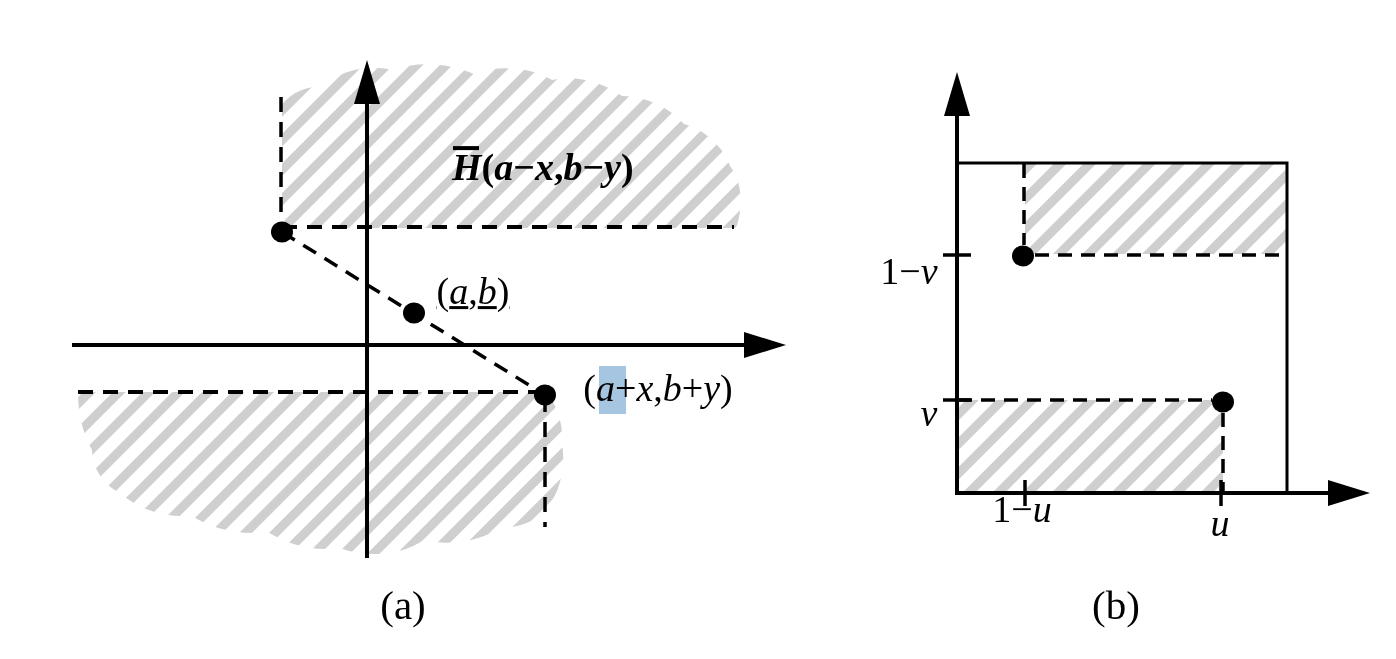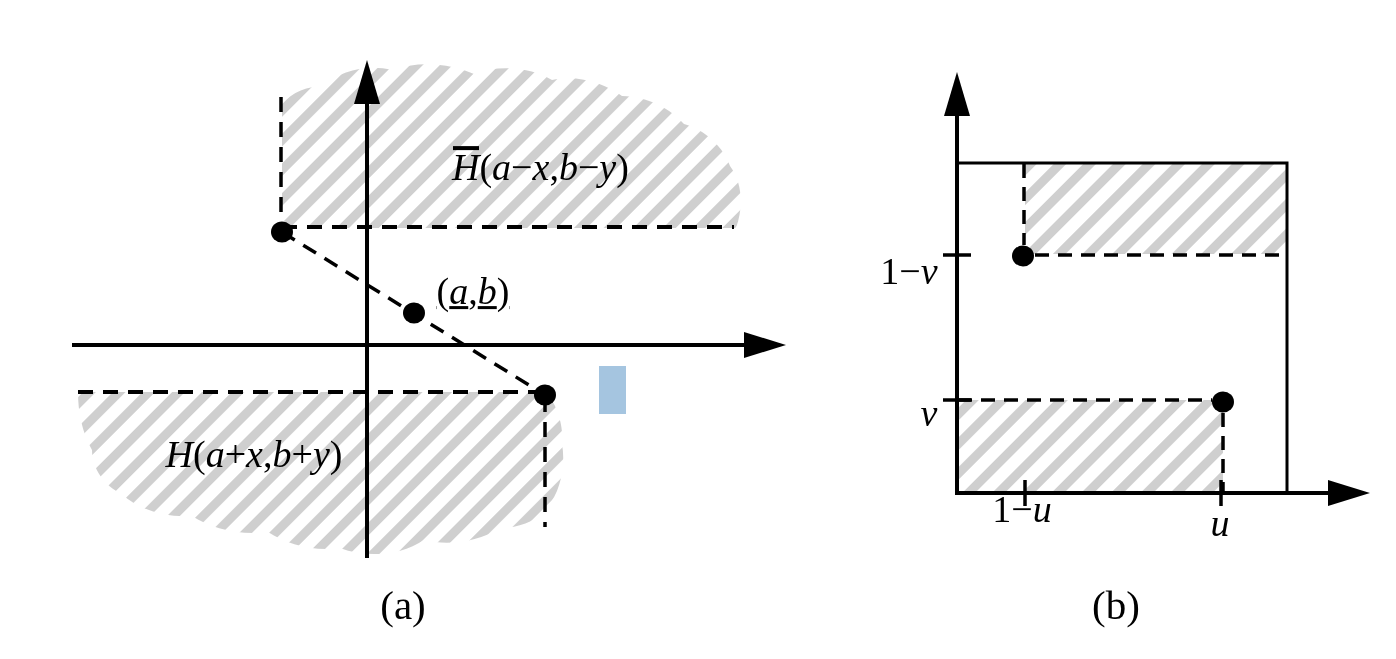--- a/index.html
+++ b/index.html
@@ -7,21 +7,21 @@
     position:relative; width:1396px; height:659px;
     background:#ffffff; overflow:hidden;
     font-family:"Liberation Serif","DejaVu Serif",serif;
   }
   #draw { position:absolute; left:0; top:0; }
   .lbl {
     position:absolute; font-size:38px; line-height:1.1; color:#000;
     transform:translate(-50%,-50%); white-space:nowrap;
   }
   .lbl i { font-style:italic; }
-  .lbl-left { transform:translate(0,-50%); }
+  .lbl-left { transform:translate(0,-50%);font-weight:bold; }
   .caption { font-size:41px; }
   .ovwrap { position:relative; display:inline-block; }
   .hbar { position:absolute; top:-1px; left:1px; width:26px; height:4px; background:#000; }
   .hl { position:absolute; width:27px; height:48px; }
 </style>
 </head>
 <body>
 
 <div id="stage">
 
@@ -101,22 +101,22 @@
 
   <div class="hl" style="left: 599px; top: 366px; background: rgb(165, 197, 224);"></div>
 
   <div class="lbl lbl-left" style="left:452px; top:168px;">
     <span class="ovwrap"><span class="hbar"></span><span><i>H</i></span></span><span>(<i>a</i>−<i>x</i>,<i>b</i>−<i>y</i>)</span>
   </div>
 
 
   <div class="lbl" style="left:473px; top:292px;text-decoration:underline;">(<i>a</i>,<i>b</i>)</div>
 
+  <div class="lbl" style="left:658px; top:389px;">(<i>a</i>+<i>x</i>,<i>b</i>+<i>y</i>)</div>
 
-  <div class="lbl" style="left:254px; top:455px;"><i>H</i>(<i>a</i>+<i>x</i>,<i>b</i>+<i>y</i>)</div>
 
   <div class="lbl caption" style="left:403px; top:606px;">(a)</div>
 
   <div class="lbl" style="left:909px; top:272px;">1−<i>v</i></div>
 
   <div class="lbl" style="left:929px; top:414px;"><i>v</i></div>
 
   <div class="lbl" style="left:1022px; top:510px;">1−<i>u</i></div>
 
   <div class="lbl" style="left:1220px; top:524px;"><i>u</i></div>

